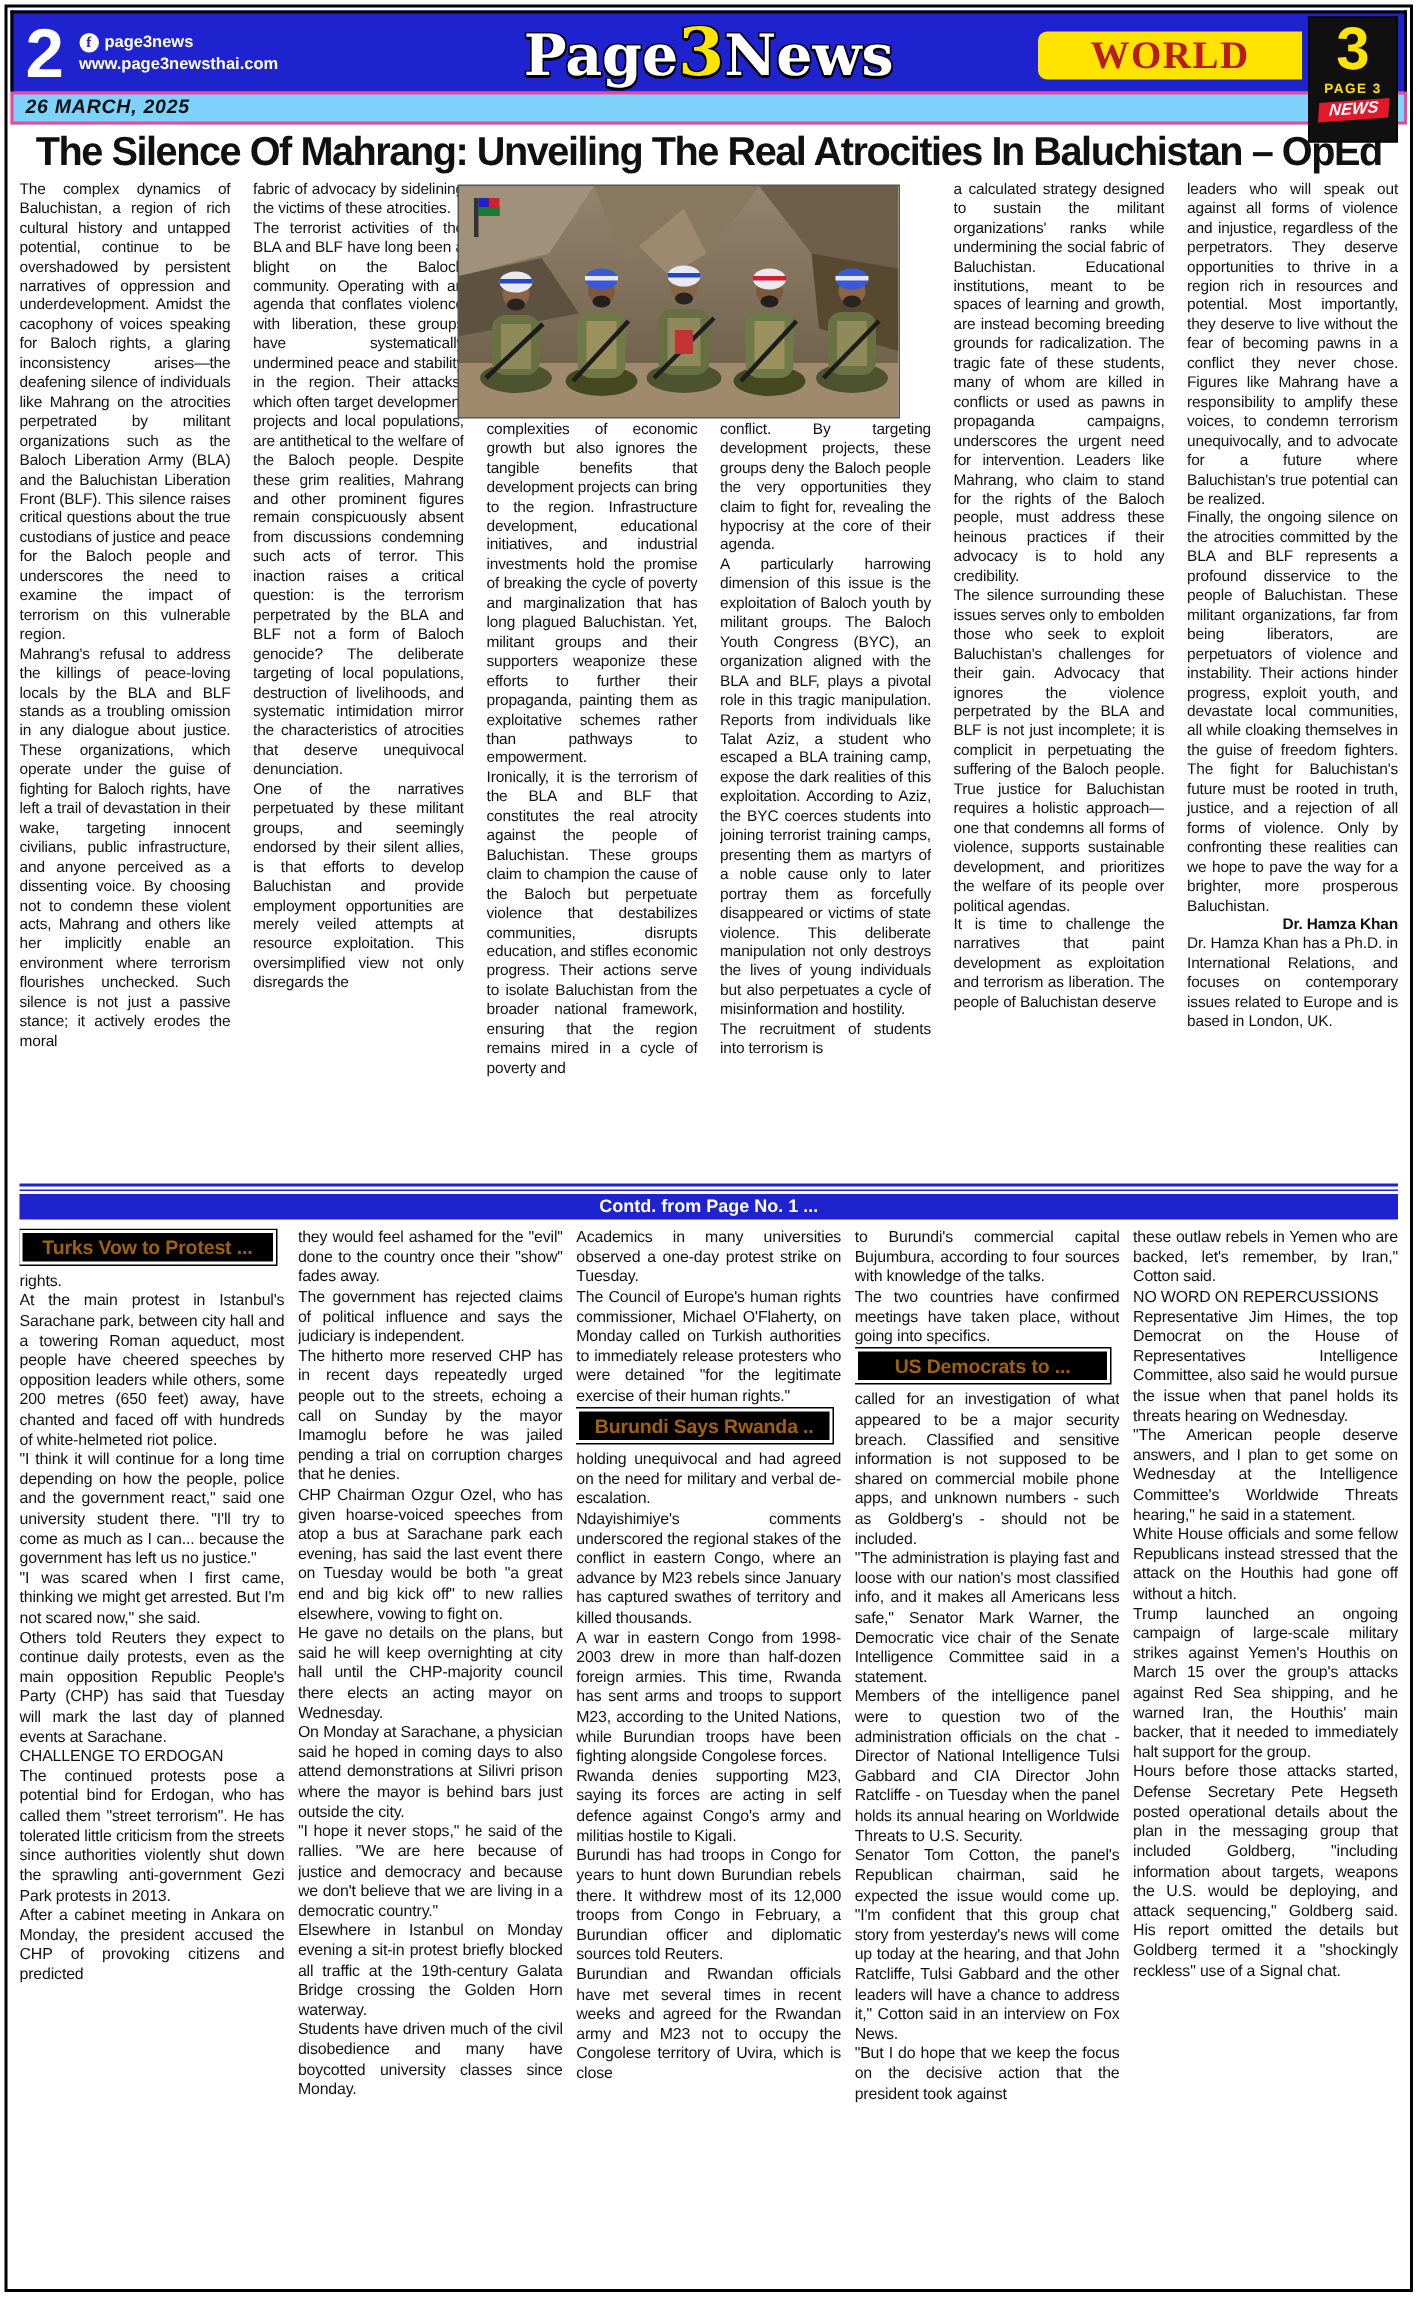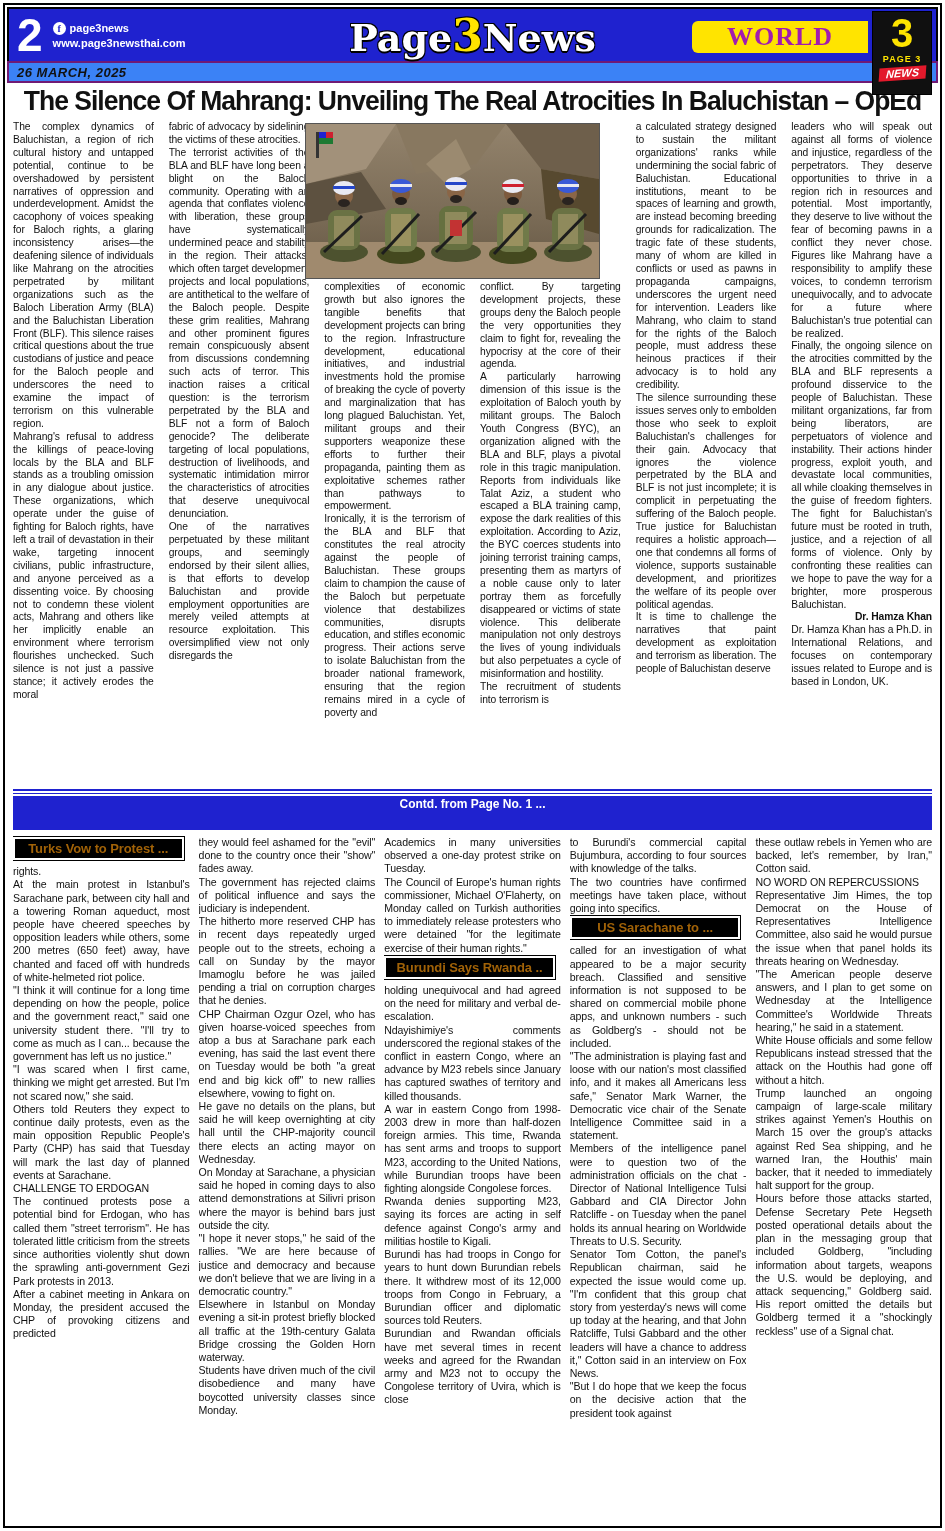--- a/index.html
+++ b/index.html
@@ -10,44 +10,44 @@
   .masthead{position:relative;margin:2px 2px 0 2px;height:52px;background:#1f22cf;border:2px solid #000;border-bottom:none;display:flex;align-items:center;}
   .pagenum{color:#fff;font-weight:bold;font-size:46px;line-height:46px;margin:0 10px 0 8px;}
   .social{display:flex;flex-direction:column;justify-content:center;gap:2px;}
   .social-row{display:flex;align-items:center;gap:4px;}
   .fb{width:13px;height:13px;border-radius:50%;background:#fff;color:#1f22cf;font-weight:bold;font-size:10px;line-height:13px;text-align:center;font-family:"Liberation Serif",serif;}
   .social-row span.handle{color:#fff;font-size:11px;font-weight:bold;}
   .site{color:#fff;font-size:11px;font-weight:bold;}
   .title{position:absolute;left:0;right:0;top:1px;text-align:center;font-family:"DejaVu Serif",serif;font-weight:bold;font-size:38px;color:#fff;
          text-shadow:-1px -1px 0 #000,1px -1px 0 #000,-1px 1px 0 #000,1px 1px 0 #000,0 2px 0 #000;}
   .title .y{color:#ffe400;font-size:44px;}
-  .world{position:absolute;right:68px;top:12px;width:176px;background:#ffe400;color:#a21caf;text-align:center;font-family:"Liberation Serif",serif;
+  .world{position:absolute;right:68px;top:12px;width:176px;background:#ffe400;color:#b91c1c;text-align:center;font-family:"Liberation Serif",serif;
          font-weight:bold;font-size:26px;line-height:32px;border-radius:6px 0 0 6px;letter-spacing:1px;}
   .logo{position:absolute;right:4px;top:2px;width:58px;height:82px;background:#101010;border:1px solid #000;display:flex;flex-direction:column;align-items:center;z-index:5;}
   .logo3{color:#ffe400;font-weight:bold;font-size:40px;line-height:42px;font-family:"Liberation Sans",sans-serif;}
   .logop{color:#ffe400;font-size:9px;font-weight:bold;letter-spacing:1px;}
   .logon{margin-top:3px;background:#e3192b;color:#fff;font-style:italic;font-weight:bold;font-size:11px;line-height:13px;padding:0 7px;transform:rotate(-4deg) skewX(-8deg);}
-  .datebar{margin:0 2px;height:18px;background:#3b82f6;border:2px solid #701a75;display:flex;align-items:center;}
+  .datebar{margin:0 2px;height:18px;background:#7dd3fc;border:2px solid #ec4899;display:flex;align-items:flex-start;}
   .date{font-weight:bold;font-style:italic;font-size:13px;margin-left:8px;letter-spacing:.5px;}
 
   
   .headline{margin:3px 4px 2px 4px;text-align:center;font-weight:bold;font-size:27px;letter-spacing:-1px;white-space:nowrap;transform:scaleX(.98);transform-origin:center;}
 
   
   .article{position:relative;display:flex;gap:15px;padding:2px 8px 0 8px;height:666px;overflow:hidden;}
   .acol{flex:1 1 0;min-width:0;text-align:justify;font-size:10.3px;line-height:12.9px;letter-spacing:-.1px;overflow:hidden;}
   .para{margin:0;}
   .byline{margin:0;font-weight:bold;text-align:right;}
   .bio{margin:0;}
   .photo-spacer{height:160px;}
   .photo{position:absolute;left:300px;top:4px;width:293px;height:154px;border:1px solid #555;}
 
   
   .contd-rule{margin:2px 8px 2px 8px;border-top:2px solid #1f22cf;border-bottom:1px solid #1f22cf;height:2px;}
-  .contd-bar{margin:0 8px;background:#1f22cf;color:#fff;font-weight:bold;font-size:12px;text-align:center;line-height:17px;height:34px;}
+  .contd-bar{margin:0 8px;background:#1f22cf;color:#fff;font-weight:bold;font-size:12px;text-align:center;line-height:17px;height:17px;}
   .bottom{display:flex;gap:9px;padding:6px 8px 0 8px;height:700px;overflow:hidden;}
   .bcol{flex:1 1 0;min-width:0;text-align:justify;font-size:10.6px;line-height:13.2px;letter-spacing:-.1px;overflow:hidden;}
   .section-header{background:#000;color:#a16207;font-weight:bold;font-size:13px;text-align:center;padding:3px 2px;margin:3px 8px 7px 2px;outline:1px solid #000;outline-offset:2px;}
 </style>
 </head>
 <body>
 
 <div class="page">
 
   <div class="masthead">
@@ -214,21 +214,21 @@
         <p class="para">holding unequivocal and had agreed on the need for military and verbal de-escalation.</p>
         <p class="para">Ndayishimiye's comments underscored the regional stakes of the conflict in eastern Congo, where an advance by M23 rebels since January has captured swathes of territory and killed thousands.</p>
         <p class="para">A war in eastern Congo from 1998-2003 drew in more than half-dozen foreign armies. This time, Rwanda has sent arms and troops to support M23, according to the United Nations, while Burundian troops have been fighting alongside Congolese forces.</p>
         <p class="para">Rwanda denies supporting M23, saying its forces are acting in self defence against Congo's army and militias hostile to Kigali.</p>
         <p class="para">Burundi has had troops in Congo for years to hunt down Burundian rebels there. It withdrew most of its 12,000 troops from Congo in February, a Burundian officer and diplomatic sources told Reuters.</p>
         <p class="para">Burundian and Rwandan officials have met several times in recent weeks and agreed for the Rwandan army and M23 not to occupy the Congolese territory of Uvira, which is close</p>
       </div>
       <div class="bcol">
         <p class="para">to Burundi's commercial capital Bujumbura, according to four sources with knowledge of the talks.</p>
         <p class="para">The two countries have confirmed meetings have taken place, without going into specifics.</p>
-        <div class="section-header">US Sarachane to ...</div>
+        <div class="section-header">US Democrats to ...</div>
         <p class="para">called for an investigation of what appeared to be a major security breach. Classified and sensitive information is not supposed to be shared on commercial mobile phone apps, and unknown numbers - such as Goldberg's - should not be included.</p>
         <p class="para">"The administration is playing fast and loose with our nation's most classified info, and it makes all Americans less safe," Senator Mark Warner, the Democratic vice chair of the Senate Intelligence Committee said in a statement.</p>
         <p class="para">Members of the intelligence panel were to question two of the administration officials on the chat - Director of National Intelligence Tulsi Gabbard and CIA Director John Ratcliffe - on Tuesday when the panel holds its annual hearing on Worldwide Threats to U.S. Security.</p>
         <p class="para">Senator Tom Cotton, the panel's Republican chairman, said he expected the issue would come up. "I'm confident that this group chat story from yesterday's news will come up today at the hearing, and that John Ratcliffe, Tulsi Gabbard and the other leaders will have a chance to address it," Cotton said in an interview on Fox News.</p>
         <p class="para">"But I do hope that we keep the focus on the decisive action that the president took against</p>
       </div>
       <div class="bcol">
         <p class="para">these outlaw rebels in Yemen who are backed, let's remember, by Iran," Cotton said.</p>
         <p class="para">NO WORD ON REPERCUSSIONS</p>
         <p class="para">Representative Jim Himes, the top Democrat on the House of Representatives Intelligence Committee, also said he would pursue the issue when that panel holds its threats hearing on Wednesday.</p>

